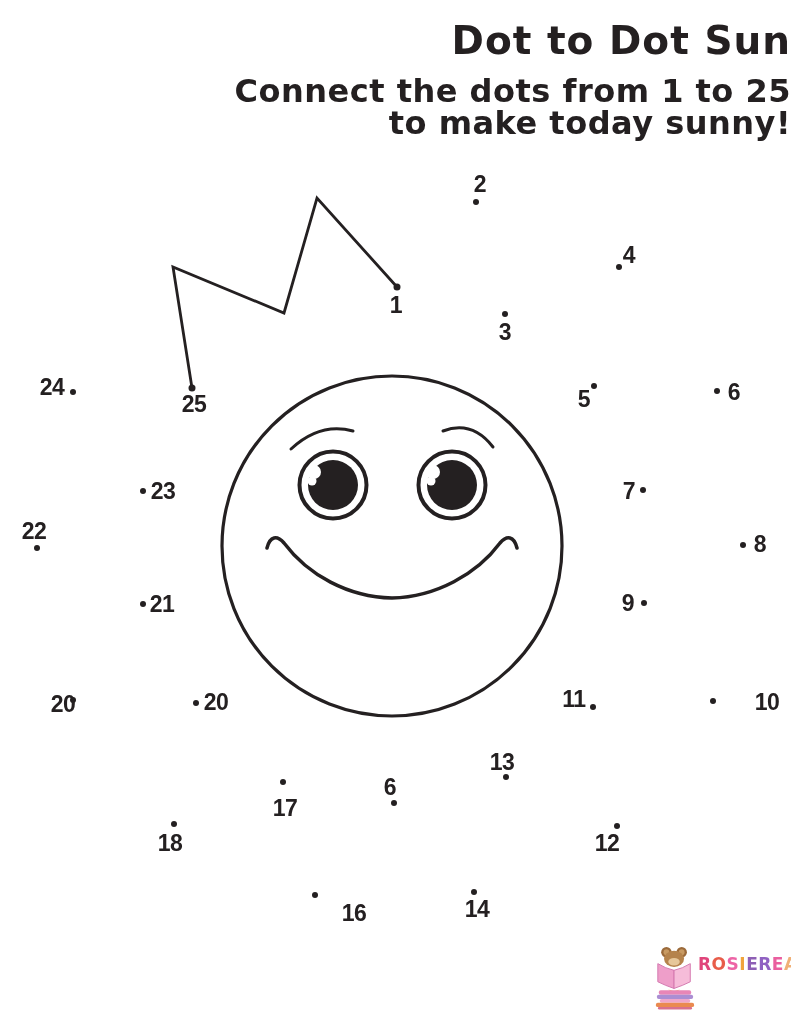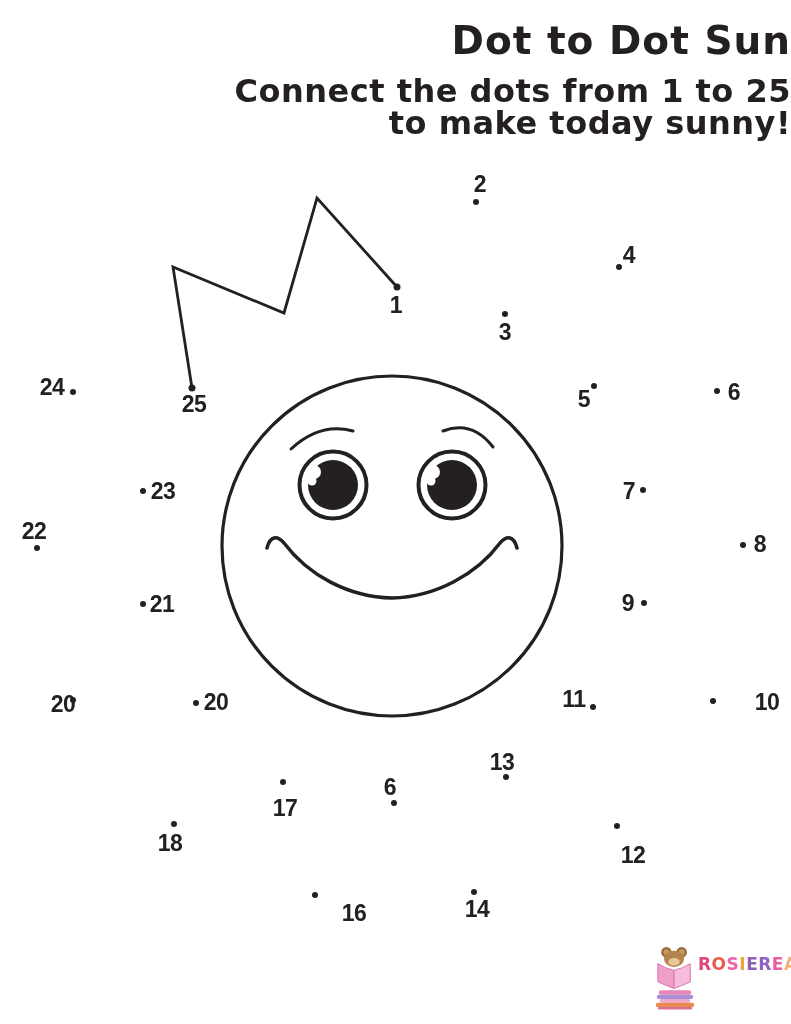--- a/index.html
+++ b/index.html
@@ -87,21 +87,21 @@
       <div class="dot-label" style="left: 629px; top: 491px;">7</div>
       <div class="dot" style="left: 743px; top: 545px;"></div>
       <div class="dot-label" style="left: 760px; top: 544px;">8</div>
       <div class="dot" style="left: 644px; top: 603px;"></div>
       <div class="dot-label" style="left: 628px; top: 603px;">9</div>
       <div class="dot" style="left: 713px; top: 701px;"></div>
       <div class="dot-label" style="left: 767px; top: 702px;">10</div>
       <div class="dot" style="left: 593px; top: 707px;"></div>
       <div class="dot-label" style="left: 574px; top: 699px;">11</div>
       <div class="dot" style="left: 617px; top: 826px;"></div>
-      <div class="dot-label" style="left: 633px; top: 843px; margin-top: 12px;">12</div>
+      <div class="dot-label" style="left: 607px; top: 843px;">12</div>
       <div class="dot" style="left: 506px; top: 777px;"></div>
       <div class="dot-label" style="left: 502px; top: 762px;">13</div>
       <div class="dot" style="left: 474px; top: 892px;"></div>
       <div class="dot-label" style="left: 477px; top: 909px;">14</div>
       <div class="dot" style="left: 394px; top: 803px;"></div>
       <div class="dot-label" style="left: 390px; top: 787px;">6</div>
       <div class="dot" style="left: 315px; top: 895px;"></div>
       <div class="dot-label" style="left: 314px; top: 913px; margin-left: 40px;">16</div>
       <div class="dot" style="left: 283px; top: 782px;"></div>
       <div class="dot-label" style="left: 285px; top: 763px; margin-top: 45px;">17</div>

